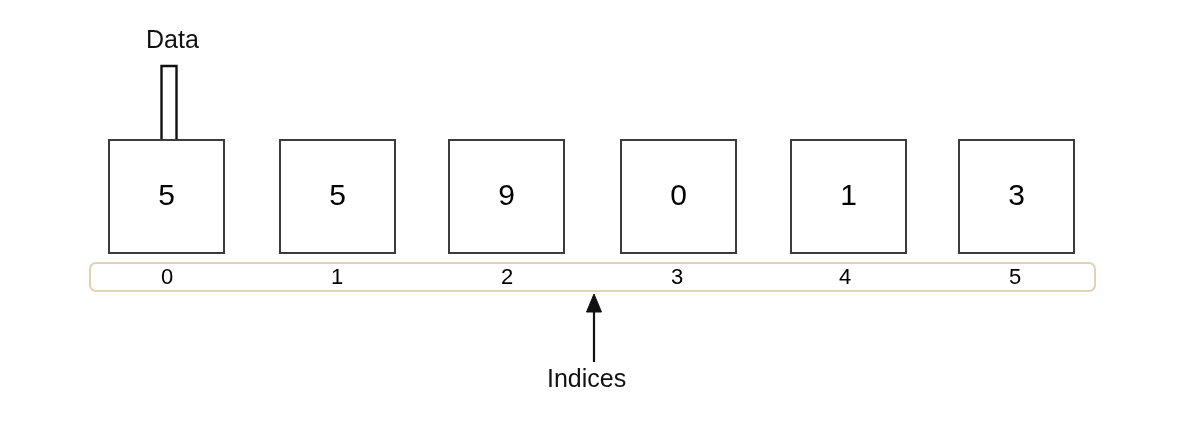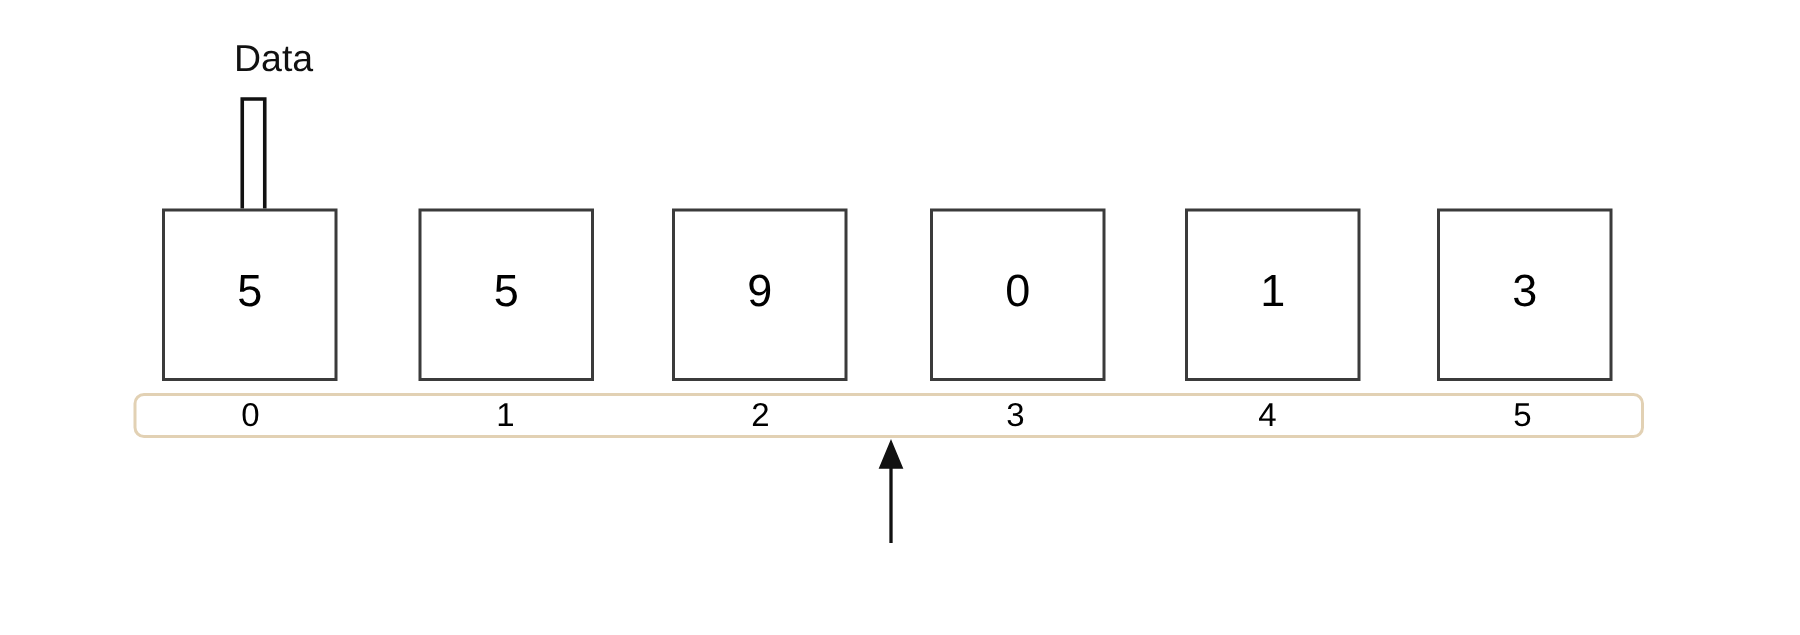--- a/index.html
+++ b/index.html
@@ -21,21 +21,20 @@
 
   
   .data-label {
     position: absolute;
     left: 146px;
     top: 25px;
     font-size: 25px;
     line-height: 28px;
     color: #111111;
     white-space: nowrap;
-    margin-left: 10px;
   }
 
   
   .data-arrow {
     position: absolute;
     left: 140px;
     top: 64px;
     width: 58px;
     height: 114px;
   }
@@ -154,14 +153,15 @@
   <div class="index-label" style="left:845px;">4</div>
   <div class="index-label" style="left:1015px;">5</div>
 
   <div class="indices-arrow">
     <svg width="28" height="72" viewBox="0 0 28 72" xmlns="http://www.w3.org/2000/svg">
       <line x1="14" y1="70" x2="14" y2="14" stroke="#111111" stroke-width="2.2"></line>
       <path d="M 14 2 L 21.5 20 L 6.5 20 Z" fill="#111111" stroke="#111111" stroke-width="1"></path>
     </svg>
   </div>
 
+  <div class="indices-label">Indices</div>
 
 </div>
 
 </body></html>

